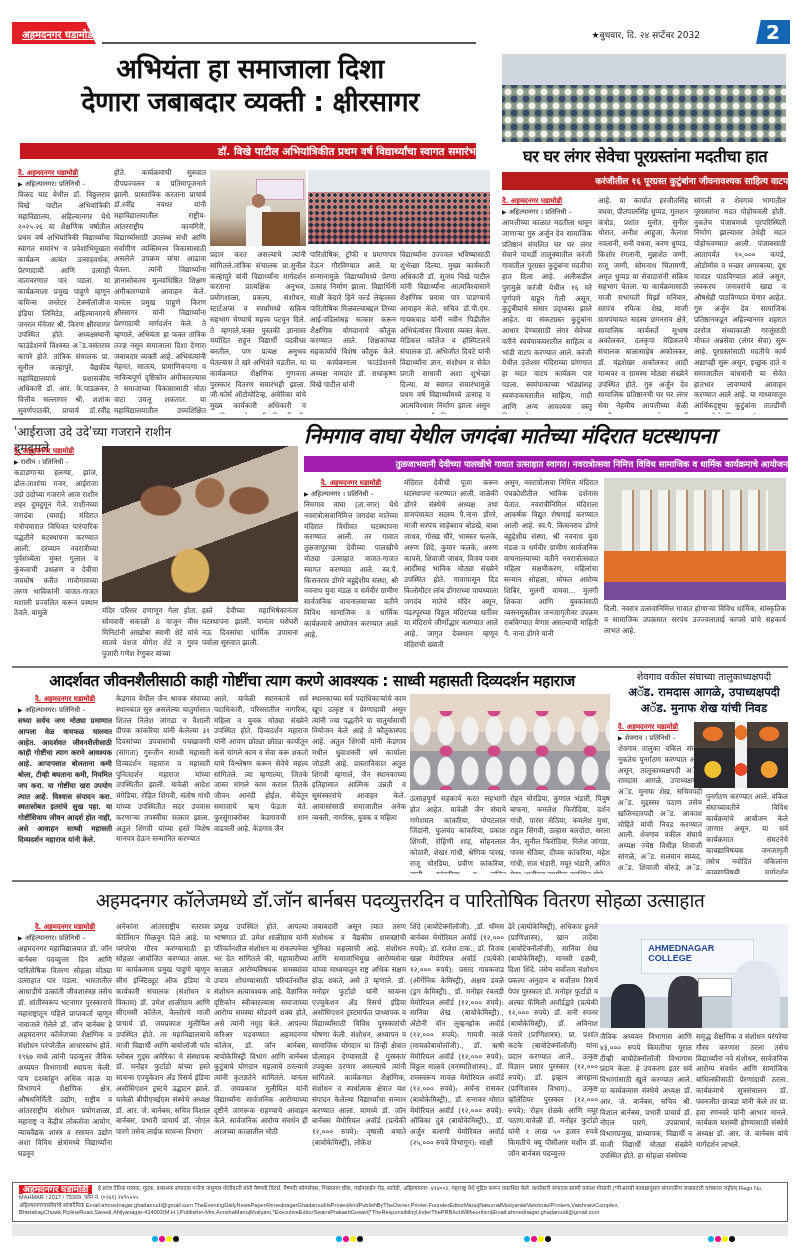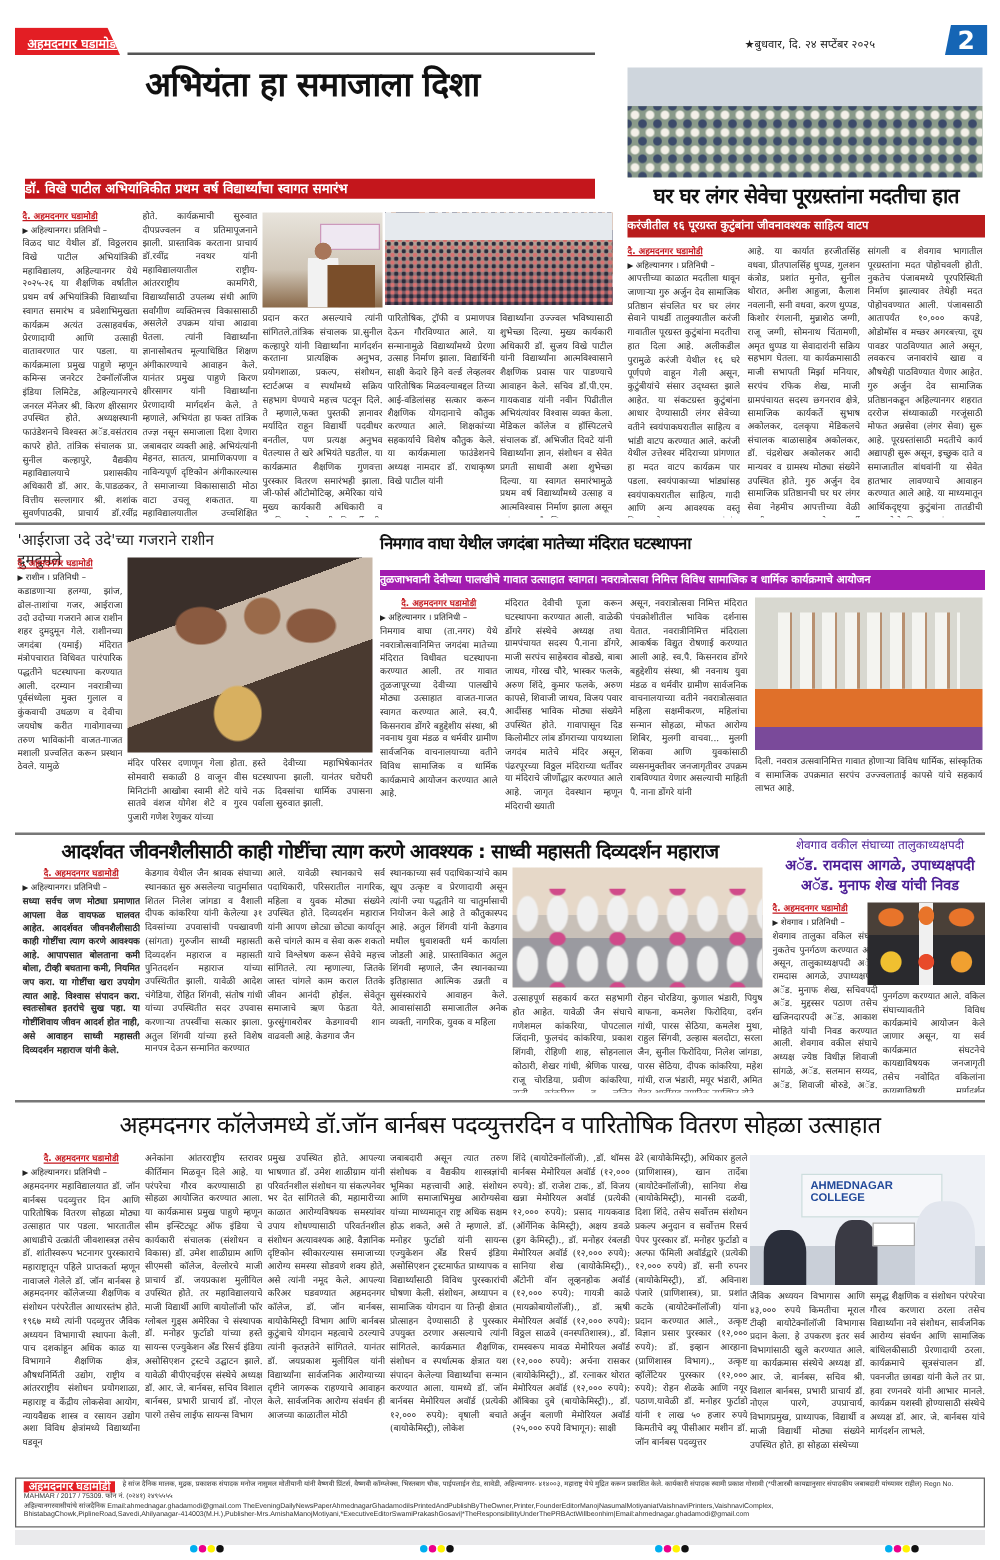--- a/index.html
+++ b/index.html
@@ -14,21 +14,21 @@
   .mast-date { left: 420px; top: 28px; width: 340px; text-align: right; font-size: 9px; color: #222; padding-right: 60px; }
   .mast-page { left: 756px; top: 20px; width: 34px; height: 24px; background: #1565b5; color: #fff; font-weight: bold; font-size: 20px; text-align: center; line-height: 24px; clip-path: polygon(14% 0, 100% 0, 100% 100%, 0 100%); }
 
   
   .col-text { font-family: "DejaVu Serif", serif; font-size: 7.2px; line-height: 10.8px; color: #2a2a2a; text-align: justify; overflow: hidden; }
   .byline { font-family: "DejaVu Sans", sans-serif; font-size: 7px; font-weight: bold; color: #c4161c; text-decoration: underline; margin-bottom: 2px; }
   .dateline { font-family: "DejaVu Sans", sans-serif; font-size: 6.8px; color: #222; margin-bottom: 2px; }
   .dateline::before { content: "▶"; font-size: 6px; margin-right: 2px; }
 
   .headline-xl { font-family: "DejaVu Sans", sans-serif; font-weight: bold; color: #111; text-align: center; letter-spacing: -0.5px; }
-  .strap { color: #fff; font-weight: bold; text-align: left; font-family: "DejaVu Sans", sans-serif; }
+  .strap { color: #fff; font-weight: bold; text-align: right; font-family: "DejaVu Sans", sans-serif; }
 
   .photo { overflow: hidden; }
   .hr { height: 2px; background: #777; }
 
   
   .ph-speaker { background: linear-gradient(180deg,#e8e4dc 0%,#cfc5b6 60%,#8a6a4a 100%); }
   .ph-speaker .person { position:absolute; left:38%; top:28%; width:26%; height:72%; background: radial-gradient(circle at 50% 18%, #a8765a 0 14%, transparent 15%), linear-gradient(180deg, transparent 0 28%, #f2f2f2 28% 100%); border-radius: 40% 40% 0 0; }
   .ph-speaker .podium { position:absolute; right:6%; bottom:0; width:40%; height:45%; background:#7a4e2a; }
   .ph-speaker .banner { position:absolute; left:48%; top:12%; width:50%; height:28%; background:#efe8f2; border:1px solid #c9b; }
 
@@ -86,25 +86,26 @@
   .imprint-text { font-family: "Liberation Sans", sans-serif; font-size: 5.6px; line-height: 7.4px; color: #333; }
   .reg-bar { left: 12px; top: 1224px; width: 776px; height: 12px; background: #eaeaec; }
   .reg { position:absolute; top:3px; width: 28px; height: 6px; }
   .reg span { display:inline-block; width:6px; height:6px; border-radius:50%; margin-right:1px; }
 </style>
 </head>
 <body>
 
 <div class="abs mast-logo">अहमदनगर घडामोडी</div>
 <div class="abs mast-rule"></div>
-<div class="abs mast-date">★बुधवार, दि. २४ सप्टेंबर २०२५</div>
+<div class="abs mast-date">★बुधवार, दि. २४ सप्टेंबर 2032</div>
 <div class="abs mast-page">2</div>
 
 <div class="abs headline-xl" style="left:12px;top:52px;width:476px;font-size:27px;line-height:33px;">
   <div>अभियंता हा समाजाला दिशा</div>
+  <div>देणारा जबाबदार व्यक्ती : क्षीरसागर</div>
 </div>
 <div class="abs strap" style="left:20px;top:143px;width:456px;height:16px;background:#c4161c;font-size:10.5px;line-height:16px;">डॉ. विखे पाटील अभियांत्रिकीत प्रथम वर्ष विद्यार्थ्यांचा स्वागत समारंभ</div>
 
 <div class="abs" style="left:18px;top:168px;width:92px;">
   <div class="byline">दै. अहमदनगर घडामोडी</div>
   <div class="dateline">अहिल्यानगर। प्रतिनिधी –</div>
   <div class="col-text" style="height:226px;">विळद घाट येथील डॉ. विठ्ठलराव विखे पाटील अभियांत्रिकी महाविद्यालय, अहिल्यानगर येथे २०२५-२६ या शैक्षणिक वर्षातील प्रथम वर्ष अभियांत्रिकी विद्यार्थ्यांचा स्वागत समारंभ व प्रवेशाभिमुखता कार्यक्रम अत्यंत उत्साहवर्धक, प्रेरणादायी आणि उत्साही वातावरणात पार पडला. या कार्यक्रमाला प्रमुख पाहुणे म्हणून कमिन्स जनरेटर टेक्नॉलॉजीज इंडिया लिमिटेड, अहिल्यानगरचे जनरल मॅनेजर श्री. किरण क्षीरसागर उपस्थित होते. अध्यक्षस्थानी फाउंडेशनचे विश्वस्त अॅड.वसंतराव कापरे होते. तांत्रिक संचालक प्रा. सुनील कल्हापुरे, वैद्यकीय महाविद्यालयाचे प्रशासकीय अधिकारी डॉ. आर. के.पाडळकर, वित्तीय सल्लागार श्री. शशांक सुवर्णपाठकी, प्राचार्य डॉ.रवींद्र नवथर व प्रथम वर्ष विभागप्रमुख डॉ. सतीश मरकड आदी मान्यवर मंचावर उपस्थित</div>
 </div>
 <div class="abs col-text" style="left:114px;top:168px;width:92px;height:246px;">होते. कार्यक्रमाची सुरुवात दीपप्रज्वलन व प्रतिमापूजनाने झाली. प्रास्ताविक करताना प्राचार्य डॉ.रवींद्र नवथर यांनी महाविद्यालयातील राष्ट्रीय-आंतरराष्ट्रीय कामगिरी, विद्यार्थ्यांसाठी उपलब्ध संधी आणि सर्वांगीण व्यक्तिमत्त्व विकासासाठी असलेले उपक्रम यांचा आढावा घेतला. त्यांनी विद्यार्थ्यांना ज्ञानासोबतच मूल्याधिष्ठित शिक्षण अंगीकारण्याचे आवाहन केले. यानंतर प्रमुख पाहुणे किरण क्षीरसागर यांनी विद्यार्थ्यांना प्रेरणादायी मार्गदर्शन केले. ते म्हणाले, अभियंता हा फक्त तांत्रिक तज्ज्ञ नसून समाजाला दिशा देणारा जबाबदार व्यक्ती आहे. अभियंत्यांनी मेहनत, सातत्य, प्रामाणिकपणा व नाविन्यपूर्ण दृष्टिकोन अंगीकारल्यास ते समाजाच्या विकासासाठी मोठा वाटा उचलू शकतात. या महाविद्यालयातील उच्चशिक्षित शिक्षकवर्ग व उत्कृष्ट कॅम्पस विद्यार्थ्यांना एनआयटी-आयआयटी दर्जाचे वातावरण</div>
 
@@ -136,21 +137,21 @@
 <div class="abs" style="left:14px;top:424px;width:186px;font-family:'DejaVu Serif',serif;font-size:12px;line-height:16px;color:#222;">'आईराजा उदे उदे'च्या गजराने राशीन दुमदुमले</div>
 <div class="abs" style="left:14px;top:446px;width:84px;">
   <div class="byline">दै. अहमदनगर घडामोडी</div>
   <div class="dateline">राशीन । प्रतिनिधी –</div>
   <div class="col-text" style="height:212px;">कडाडणाऱ्या हलग्या, झांज, ढोल-ताशांचा गजर, आईराजा उदो उदोच्या गजराने आज राशीन शहर दुमदुमून गेले. राशीनच्या जगदंबा (यमाई) मंदिरात मंत्रोपचारात विधिवत पारंपारिक पद्धतीने घटस्थापना करण्यात आली. दरम्यान नवरात्रीच्या पूर्वसंध्येला मुक्त गुलाल व कुंकवाची उधळण व देवीचा जयघोष करीत गावोगावच्या तरुण भाविकांनी वाजत-गाजत मशाली प्रज्वलित करून प्रस्थान ठेवले. यामुळे</div>
 </div>
 <div class="abs photo ph-rashin" style="left:102px;top:446px;width:196px;height:156px;"></div>
 <div class="abs col-text" style="left:102px;top:606px;width:96px;height:58px;">मंदिर परिसर दणाणून गेला होता. सोमवारी सकाळी 8 वाजून वीस मिनिटांनी आखोबा स्वामी शेटे यांचे सातवे वंशज योगेश शेटे व गुरव पुजारी गणेश रेणुकर यांच्या</div>
 <div class="abs col-text" style="left:202px;top:606px;width:96px;height:58px;">हस्ते देवीच्या महाभिषेकानंतर घटस्थापना झाली. यानंतर घरोघरी नऊ दिवसांचा धार्मिक उपासना पर्वाला सुरुवात झाली.</div>
 
-<div class="abs headline-xl" style="left:300px;top:424px;width:490px;font-size:13px;line-height:24px;text-align:left;padding-left:4px;">निमगाव वाघा येथील जगदंबा मातेच्या मंदिरात घटस्थापना</div>
+<div class="abs headline-xl" style="left:300px;top:424px;width:490px;font-size:21px;line-height:24px;text-align:left;padding-left:4px;font-style:italic;">निमगाव वाघा येथील जगदंबा मातेच्या मंदिरात घटस्थापना</div>
 <div class="abs strap" style="left:304px;top:456px;width:484px;height:16px;background:#a21caf;font-size:8.6px;line-height:16px;">तुळजाभवानी देवीच्या पालखीचे गावात उत्साहात स्वागत। नवरात्रोत्सवा निमित्त विविध सामाजिक व धार्मिक कार्यक्रमाचे आयोजन</div>
 
 <div class="abs" style="left:304px;top:478px;width:94px;">
   <div class="byline" style="text-align:center;">दै. अहमदनगर घडामोडी</div>
   <div class="dateline">अहिल्यानगर । प्रतिनिधी –</div>
   <div class="col-text" style="height:162px;">निमगाव वाघा (ता.नगर) येथे नवरात्रोत्सवानिमित्त जगदंबा मातेच्या मंदिरात विधीवत घटस्थापना करण्यात आली. तर गावात तुळजापूरच्या देवीच्या पालखीचे मोठ्या उत्साहात वाजत-गाजत स्वागत करण्यात आले. स्व.पै. किसनराव डोंगरे बहुद्देशीय संस्था, श्री नवनाथ युवा मंडळ व धर्मवीर ग्रामीण सार्वजनिक वाचनालयाच्या वतीने विविध सामाजिक व धार्मिक कार्यक्रमाचे आयोजन करण्यात आले आहे.</div>
 </div>
 <div class="abs col-text" style="left:404px;top:478px;width:94px;height:186px;">मंदिरात देवीची पूजा करून घटस्थापना करण्यात आली. वाळेकी डोंगरे संस्थेचे अध्यक्ष तथा ग्रामपंचायत सदस्य पै.नाना डोंगरे, माजी सरपंच साहेबराव बोडखे, बाबा जाधव, गोरख चौरे, भास्कर फलके, अरुण शिंदे, कुमार फलके, अरुण कापसे, शिवाजी जाधव, विजय पवार आदींसह भाविक मोठ्या संख्येने उपस्थित होते. गावापासून दिड किलोमीटर लांब डोंगराच्या पायथ्याला जगदंब मातेचे मंदिर असून, पंढरपूरच्या विठ्ठल मंदिराच्या धर्तीवर या मंदिराचे जीर्णोद्धार करण्यात आले आहे. जागृत देवस्थान म्हणून मंदिराची ख्याती</div>
 <div class="abs col-text" style="left:504px;top:478px;width:94px;height:186px;">असून, नवरात्रोत्सवा निमित्त मंदिरात पंचक्रोशीतील भाविक दर्शनास येतात. नवरात्रीनिमित्त मंदिराला आकर्षक विद्युत रोषणाई करण्यात आली आहे. स्व.पै. किसनराव डोंगरे बहुद्देशीय संस्था, श्री नवनाथ युवा मंडळ व धर्मवीर ग्रामीण सार्वजनिक वाचनालयाच्या वतीने नवरात्रोत्सवात महिला सक्षमीकरण, महिलांचा सन्मान सोहळा, मोफत आरोग्य शिबिर, मुलगी वाचवा... मुलगी शिकवा आणि युवकांसाठी व्यसनमुक्तीवर जनजागृतीवर उपक्रम राबविण्यात येणार असल्याची माहिती पै. नाना डोंगरे यांनी</div>
 <div class="abs photo ph-temple" style="left:604px;top:478px;width:182px;height:122px;"></div>
@@ -165,21 +166,21 @@
   <div class="dateline">अहिल्यानगर। प्रतिनिधी –</div>
   <div class="col-text" style="height:156px;font-weight:bold;">सध्या सर्वच जण मोठ्या प्रमाणात आपला वेळ वायफळ घालवत आहेत. आदर्शवत जीवनशैलीसाठी काही गोष्टींचा त्याग करणे आवश्यक आहे. आपापसात बोलताना कमी बोला, टीव्ही बघताना कमी, नियमित जप करा. या गोष्टींचा खरा उपयोग त्यात आहे. विश्वास संपादन करा. स्वतःसोबत इतरांचे सुख पहा. या गोष्टींशिवाय जीवन आदर्श होत नाही, असे आवाहन साध्वी महासती दिव्यदर्शन महाराज यांनी केले.</div>
 </div>
 <div class="abs col-text" style="left:116px;top:694px;width:94px;height:180px;">केडगाव येथील जैन श्रावक संघाच्या स्थानकात सुरु असलेल्या चातुर्मासात शितल निलेश जांगडा व वैशाली दीपक कांकरिया यांनी केलेल्या ३१ दिवसांच्या उपवासांची पचखावणी (सांगता) गुरुजीन साध्वी महासती दिव्यदर्शन महाराज व महासती पुनितदर्शन महाराज यांच्या उपस्थितीत झाली. यावेळी आदेश चंगेडिया, रोहित शिंगवी, संतोष गांधी यांच्या उपस्थितीत सदर उपवास करणाऱ्या तपस्वींचा सत्कार झाला. अतुल शिंगवी यांच्या हस्ते विशेष मानपत्र देऊन सन्मानित करण्यात</div>
 <div class="abs col-text" style="left:214px;top:694px;width:94px;height:180px;">आले. यावेळी स्थानकाचे सर्व पदाधिकारी, परिसरातील नागरिक, महिला व युवक मोठ्या संख्येने उपस्थित होते. दिव्यदर्शन महाराज यांनी आपण छोट्या छोट्या कार्यातून कसे चांगले काम व सेवा करू शकतो याचे विश्लेषण करून सेवेचे महत्त्व सांगितले. त्या म्हणाल्या, जितके जास्त चांगले काम कराल तितके जीवन आनंदी होईल. सेवेतून समाजाचे ऋण फेडता येते. फुरसुंगाबरोबर केडगावची शान वाढवली आहे. केडगाव जैन</div>
 <div class="abs col-text" style="left:312px;top:694px;width:94px;height:180px;">स्थानकाच्या सर्व पदाधिकाऱ्यांचे काम खूप उत्कृष्ट व प्रेरणादायी असून त्यांनी ज्या पद्धतीने या चातुर्मासाची नियोजन केले आहे ते कौतुकास्पद आहे. अतुल शिंगवी यांनी केडगाव मधील धुवाशक्ती धर्म कार्याला जोडली आहे. प्रास्ताविकात अतुल शिंगवी म्हणाले, जैन स्थानकाच्या इतिहासात आत्मिक उन्नती व सुसंस्कारांचे आवाहन केले. आवासांसाठी समाजातील अनेक व्यक्ती, नागरिक, युवक व महिला</div>
 <div class="abs photo ph-sadhvi" style="left:410px;top:694px;width:200px;height:96px;"></div>
 <div class="abs col-text" style="left:410px;top:794px;width:96px;height:80px;">उत्साहपूर्ण सहकार्य करत सहभागी होत आहेत. यावेळी जैन संघाचे गणेशमल कांकरिया, पोपटलाल जिंदानी, फुलचंद कांकरिया, प्रकाश शिंगवी, रोहिणी शाह, सोहनलाल कोठारी, शेखर गांधी, श्रेणिक पारख, राजू चोरडिया, प्रवीण कांकरिया, तृप्ती कांकरिया व ललित गुगळे,खजिनदार सोहन बरमेचा,पंकज बलदोटा,</div>
 <div class="abs col-text" style="left:510px;top:794px;width:100px;height:80px;">रोहन चोरडिया, कुणाल भंडारी, पियुष बाफना, कमलेश फिरोदिया, दर्शन गांधी, पारस सेठिया, कमलेश मुथा, राहुल सिंगवी, उल्हास बलदोटा, सरला जैन, सुनील फिरोदिया, निलेश जांगडा, पारस सेठिया, दीपक कांकरिया, महेश गांधी, राज भंडारी, मयूर भंडारी, अमित मेहर आदींसह नागरिक उपस्थित होते.</div>
 
-<div class="abs" style="left:618px;top:670px;width:172px;text-align:center;font-family:'DejaVu Sans',sans-serif;color:#4c1d95;">
+<div class="abs" style="left:618px;top:670px;width:172px;text-align:center;font-family:'DejaVu Sans',sans-serif;color:#0f172a;">
   <div style="font-size:9.5px;line-height:14px;">शेवगाव वकील संघाच्या तालुकाध्यक्षपदी</div>
   <div style="font-size:11.5px;line-height:16px;font-weight:bold;">अॅड. रामदास आगळे, उपाध्यक्षपदी</div>
   <div style="font-size:11.5px;line-height:16px;font-weight:bold;">अॅड. मुनाफ शेख यांची निवड</div>
 </div>
 <div class="abs" style="left:618px;top:722px;width:84px;">
   <div class="byline">दै. अहमदनगर घडामोडी</div>
   <div class="dateline">शेवगाव । प्रतिनिधी –</div>
   <div class="col-text" style="height:128px;">शेवगाव तालुका वकिल संघाचे नुकतेच पुनर्गठण करण्यात आले असून, तालुकाध्यक्षपदी अॅड. रामदास आगळे, उपाध्यक्षपदी अॅड. मुनाफ शेख, सचिवपदी अॅड. मुद्दस्सर पठाण तसेच खजिनदारपदी अॅड. आकाश मोहिते यांची निवड करण्यात आली. शेवगाव वकील संघाचे अध्यक्ष ज्येष्ठ विधीज्ञ शिवाजी सांगळे, अॅड. सलमान सय्यद, अॅड. शिवाजी बोरुडे, अॅड. शहाजी पवार, अॅड. प्रमोद देशमुख, सतीश शिंदे, अॅड. लक्ष्मण बोरडे यांचे प्रमुख उपस्थितीत तालुका वकिल संघाचे</div>
 </div>
 <div class="abs photo ph-lawyers" style="left:694px;top:722px;width:94px;height:66px;"></div>

